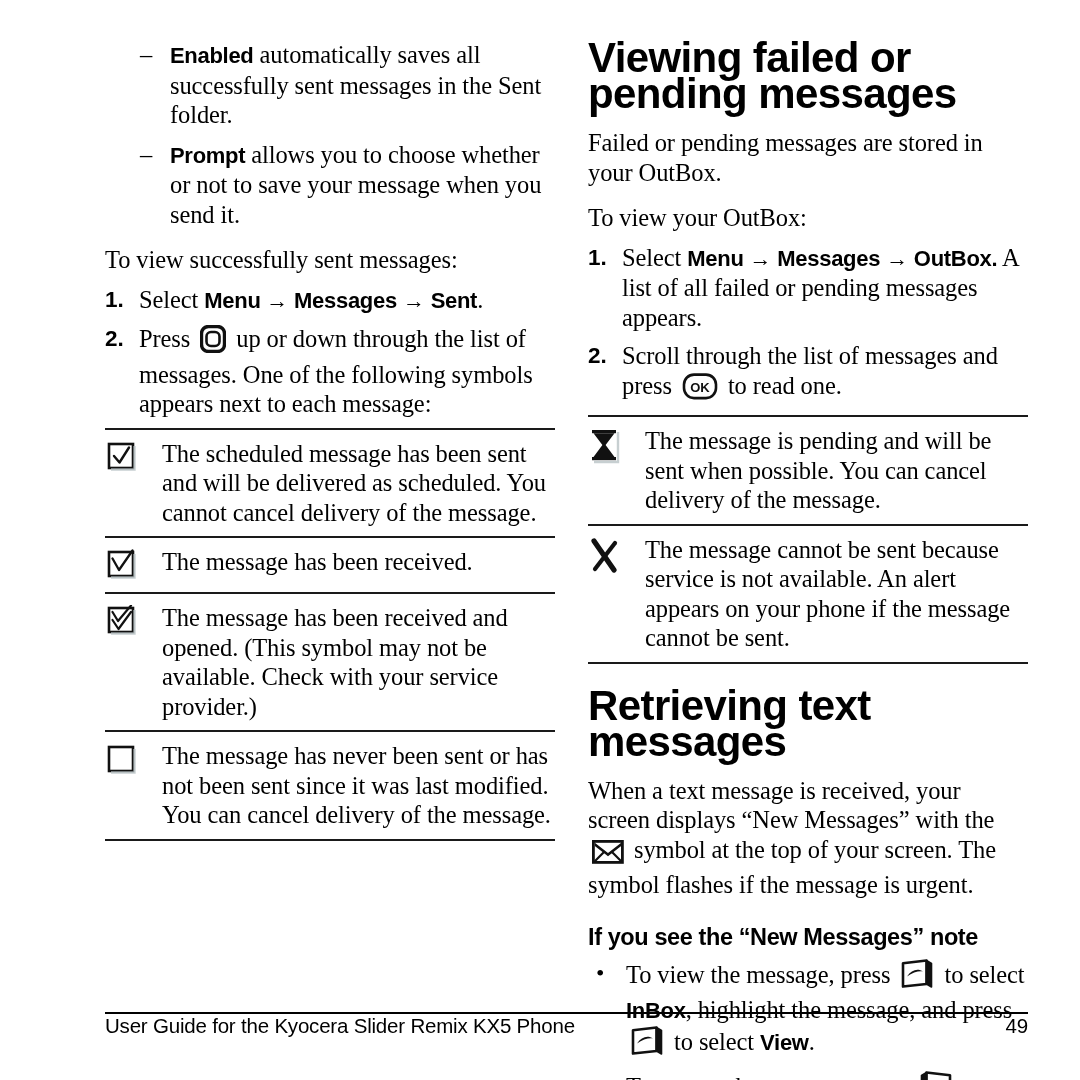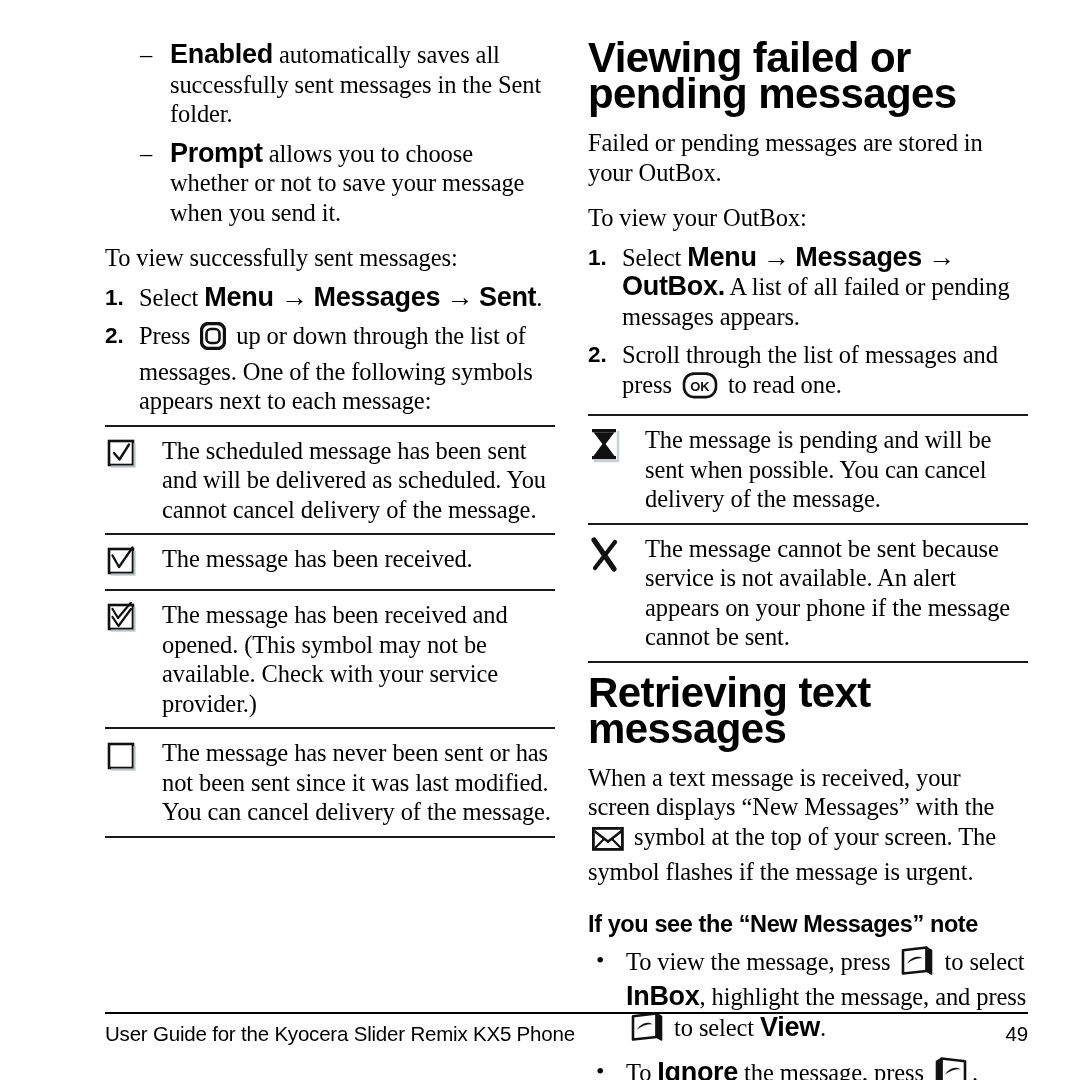--- a/index.html
+++ b/index.html
@@ -31,21 +31,21 @@
   
   .body-text {
     font-family: "Liberation Serif", "DejaVu Serif", serif;
     font-size: 24.5px;
     line-height: 29.5px;
     letter-spacing: -0.1px;
   }
   .b {
     font-family: "Liberation Sans", "DejaVu Sans", sans-serif;
     font-weight: bold;
-    font-size: 27px;
+    font-size: 22px;
     letter-spacing: -0.3px;
   }
   h2.heading {
     font-family: "Liberation Sans", "DejaVu Sans", sans-serif;
     font-weight: bold;
     font-size: 42px;
     letter-spacing: -0.6px;
     margin: 0 0 10px 0;
     line-height: 36px;
   }
@@ -130,21 +130,20 @@
     margin: 0 4px;
   }
 
   
   .footer {
     position: absolute;
     left: 105px;
     top: 1012px;
     width: 923px;
     border-top: 2.5px solid #000;
-    padding-top: 8px;
     display: flex;
     justify-content: space-between;
     align-items: baseline;
     font-family: "Liberation Sans", "DejaVu Sans", sans-serif;
     font-size: 20.5px;
     letter-spacing: -0.2px;
     gap: 48px;
   }
   .footer .pageno { font-weight: normal; }
 </style>
@@ -270,21 +269,21 @@
           <svg width="34" height="38" viewBox="0 0 34 38">
             <path d="M6 4 L26 33" stroke="#111" stroke-width="5.2" stroke-linecap="round"></path>
             <path d="M27 6 L7 32" stroke="#111" stroke-width="4.2" stroke-linecap="round"></path>
           </svg>
         </span>
         <span class="symtext">The message cannot be sent because service is not available. An alert appears on your phone if the message cannot be sent.</span>
       </div>
 
     </div>
 
-    <h2 class="heading" style="margin-top:12px;">Retrieving text messages</h2>
+    <h2 class="heading" style="margin-top:24px;">Retrieving text messages</h2>
 
     <p class="para"><span>When a text message is received, your screen displays “New Messages” with the </span><span class="inline-ico"><svg width="32" height="24" viewBox="0 0 32 24">
             <rect x="1.4" y="1.4" width="29" height="21" fill="#fff" stroke="#111" stroke-width="2.8"></rect>
             <path d="M2.8 2.8 L16 13 L29.2 2.8 L29.2 6 L16 16.3 L2.8 6 Z" fill="#111"></path>
             <path d="M2.8 21.2 L12 12 M29.2 21.2 L20 12" stroke="#111" stroke-width="2.2"></path>
           </svg></span><span> symbol at the top of your screen. The symbol flashes if the message is urgent.</span></p>
 
     <h3 class="subheading">If you see the “New Messages” note</h3>
 
     <div class="bullet-item">

